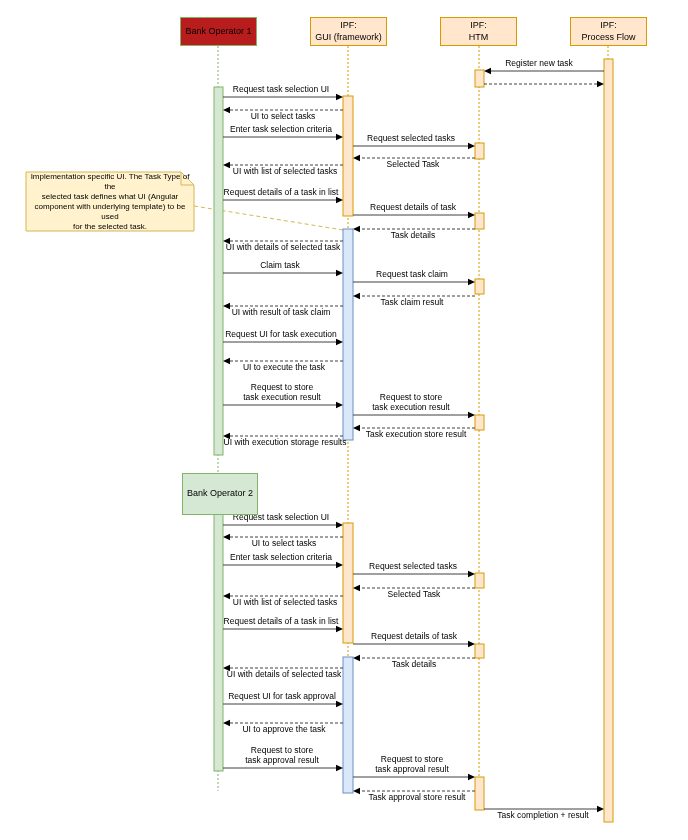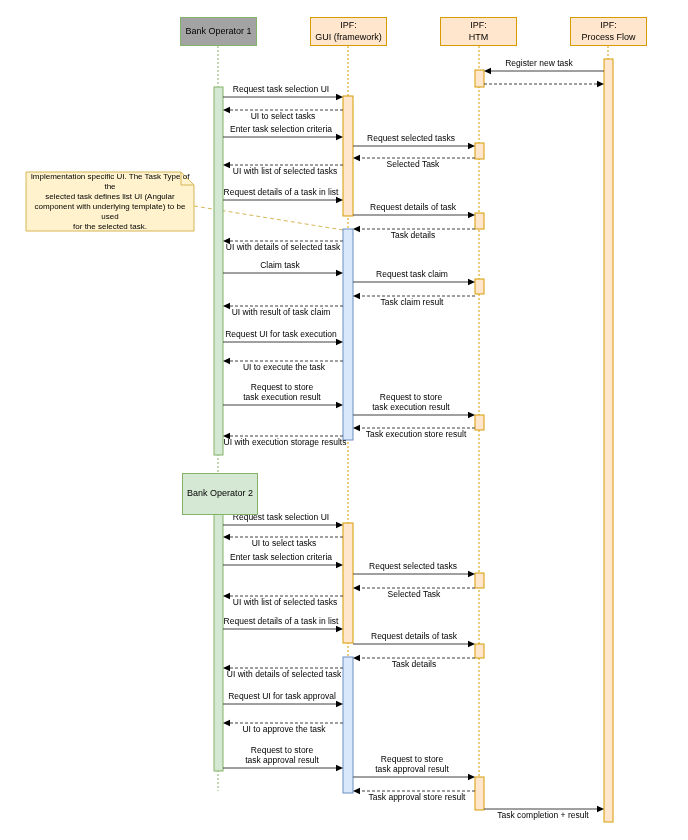--- a/index.html
+++ b/index.html
@@ -227,24 +227,24 @@
       </g>
       <g>
         <line x1="484" y1="809" x2="598" y2="809" stroke="#404040" stroke-width="1"></line>
         <polygon points="604,809 597,805.8 597,812.2" fill="#000000"></polygon>
         <text x="543" y="818" text-anchor="middle">Task completion + result</text>
       </g>
       <path d="M26,172 L181,172 L194,185 L194,231 L26,231 Z" fill="#fff2cc" stroke="#d6b656" stroke-width="1"></path>
       <path d="M181,172 L181,185 L194,185" fill="none" stroke="#d6b656" stroke-width="1"></path>
     </svg>
 <div class="note-text" style="left: 26px; top: 172px; width: 168px; height: 59px;">Implementation specific UI. The Task Type of the
-selected task defines list UI (Angular
+selected task defines what UI (Angular
 component with underlying template) to be used
 for the selected task.</div>
-    <div class="participant" style="left: 180px; top: 17px; width: 77px; height: 29px; background: #a3a3a3; border-color: rgb(130, 179, 102);">Bank Operator 1</div>
+    <div class="participant" style="left: 180px; top: 17px; width: 77px; height: 29px; background: #b91c1c; border-color: rgb(130, 179, 102);">Bank Operator 1</div>
     <div class="participant" style="left: 310px; top: 17px; width: 77px; height: 29px; background: rgb(255, 230, 204); border-color: rgb(215, 155, 0);">IPF:
 GUI (framework)</div>
     <div class="participant" style="left: 440px; top: 17px; width: 77px; height: 29px; background: rgb(255, 230, 204); border-color: rgb(215, 155, 0);">IPF:
 HTM</div>
     <div class="participant" style="left: 570px; top: 17px; width: 77px; height: 29px; background: rgb(255, 230, 204); border-color: rgb(215, 155, 0);">IPF:
 Process Flow</div>
     <div class="participant" style="left: 182px; top: 473px; width: 76px; height: 42px; background: rgb(213, 232, 212); border-color: rgb(130, 179, 102);">Bank Operator 2</div>
   </div>
 
 </body></html>

